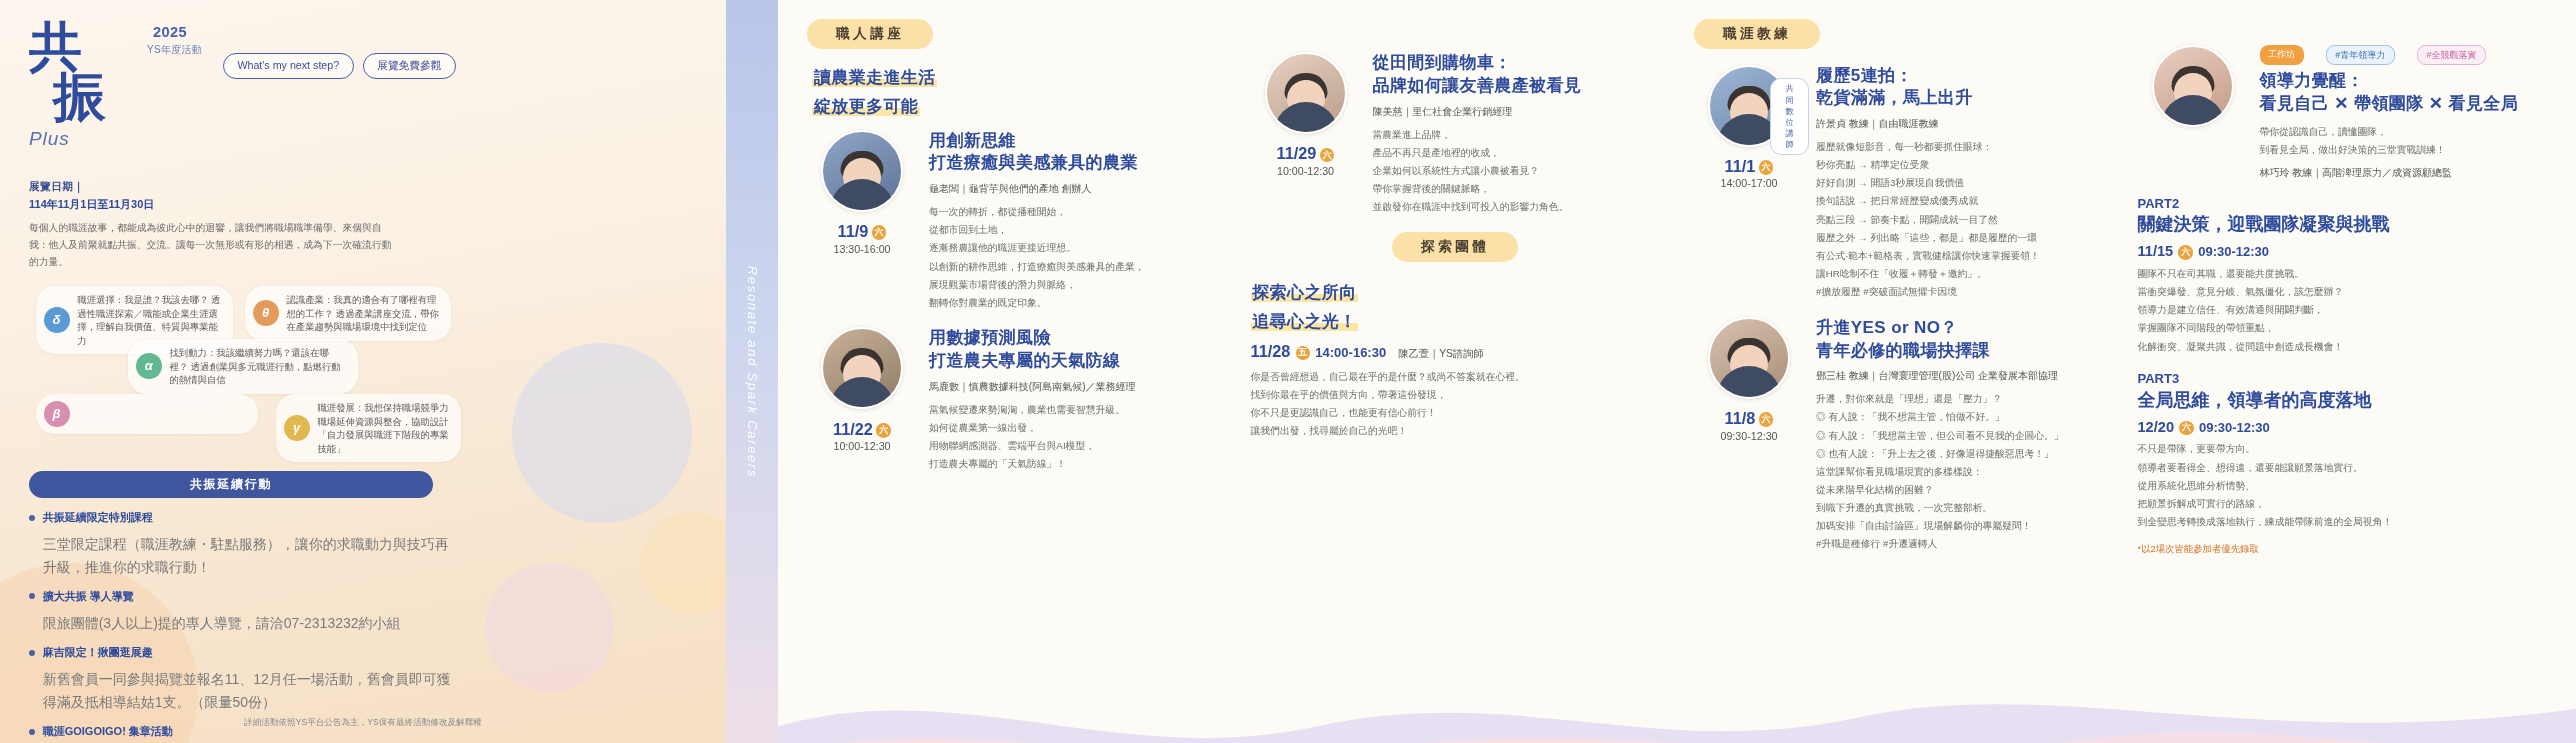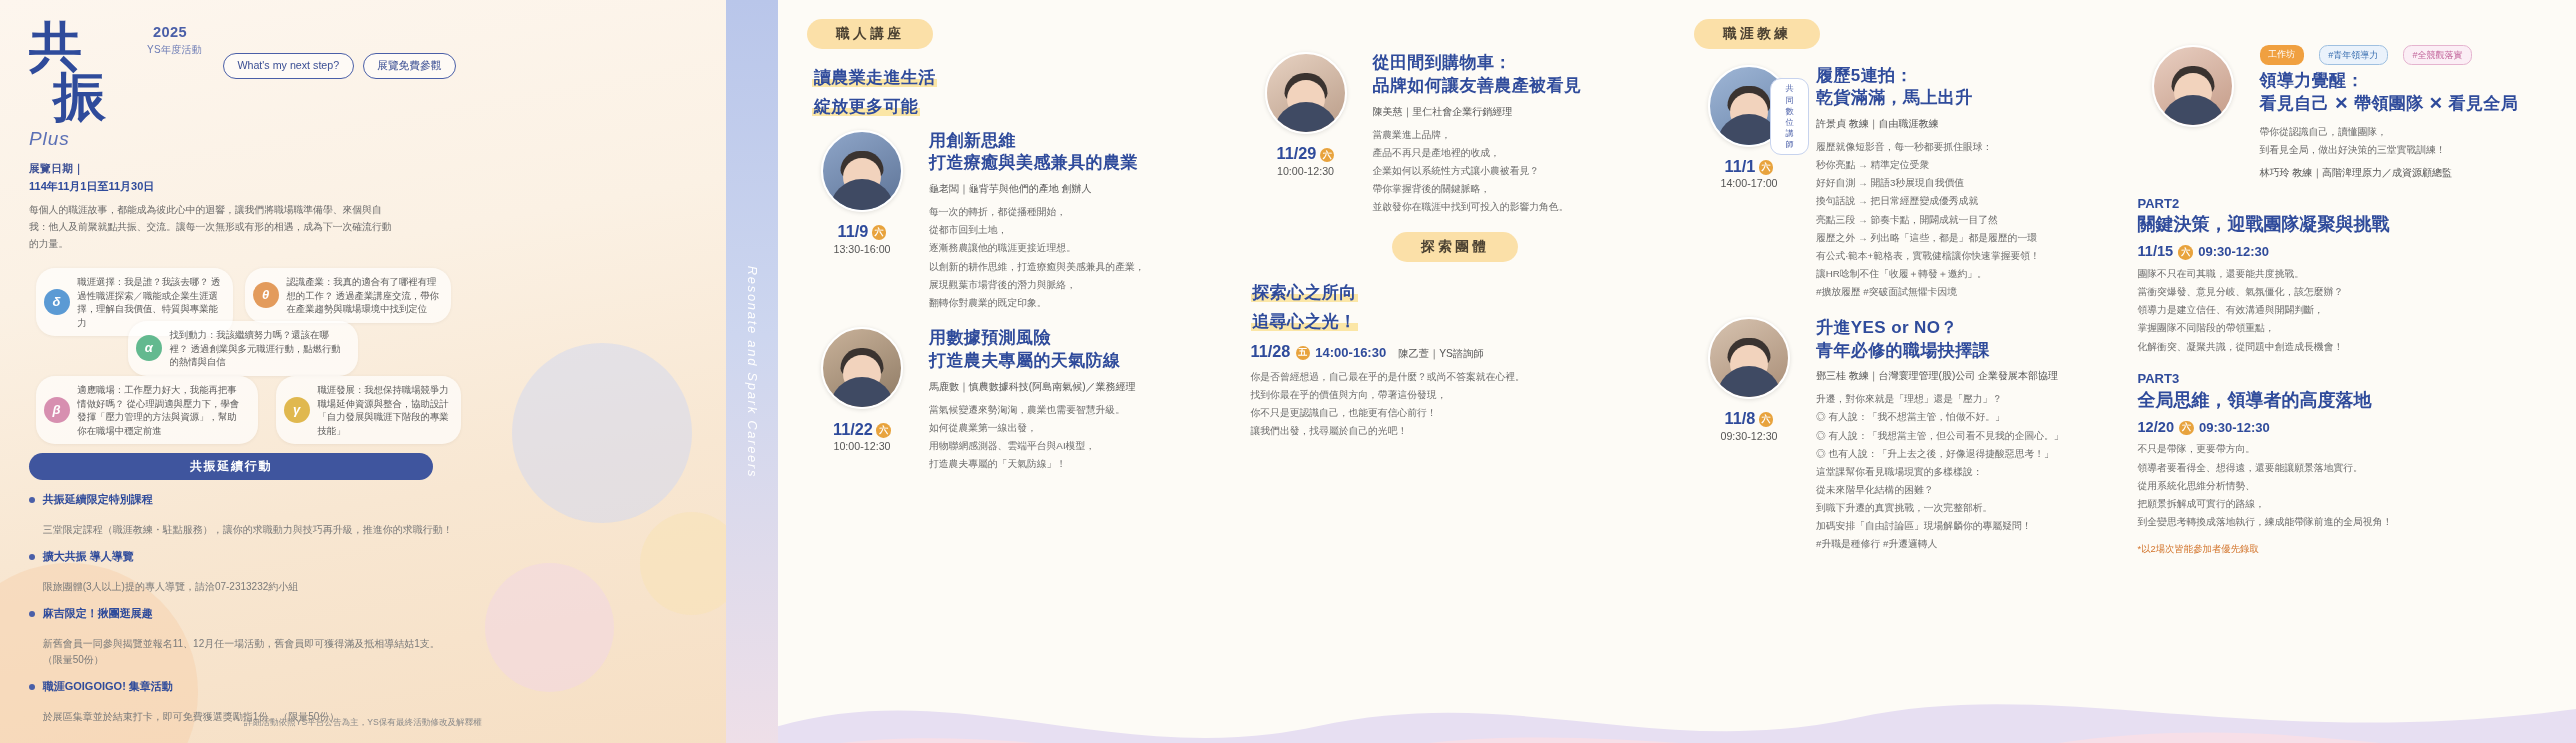--- a/index.html
+++ b/index.html
@@ -36,21 +36,21 @@
               font-family: "DejaVu Sans", sans-serif; }
   .logo-cjk .l2 { display: block; margin-left: 24px; }
   .logo-plus { margin-top: 5.2px; font-size: 19px; color: #5a6fb5; font-style: italic; letter-spacing: 0.9px; }
 
   .pill-row { display: flex; gap: 8.6px; margin-top: 6.9px; }
   .pill {
     border: 1.2px solid #4a5fa8; color: #3b4f94; background: rgba(255,255,255,.55);
     border-radius: 17px; padding: 5.2px 13.7px; font-size: 10.7px; white-space: nowrap;
   }
 
-  .date-box { margin-top: 12px; }
+  .date-box { margin-top: 30px; }
   .date-title { font-size: 10.7px; color: #3b4f94; font-weight: bold; letter-spacing: 0.4px; }
   .date-range { font-size: 11px; color: #2f4b9b; margin-top: 3.4px; font-weight: bold; }
   .date-desc { font-size: 9.8px; color: #6a6a6a; line-height: 1.75; margin-top: 6.9px; width: 369px; }
 
   
   .bubbles { position: relative; margin-top: 15.5px; height: 180px; width: 404px; }
   .bubble {
     position: absolute; display: flex; align-items: center; gap: 7.7px;
     background: rgba(255,255,255,.68); border-radius: 19px; padding: 6.9px 12px 6.9px 7.7px;
     font-size: 9.4px; color: #5b5b5b; line-height: 1.45; box-shadow: 0 0.9px 3.4px rgba(0,0,0,.05);
@@ -77,21 +77,21 @@
     background: #3f559e; color: #fff; font-size: 12px; font-weight: bold;
     border-radius: 13.7px; padding: 5px 0; text-align: center; letter-spacing: 1.7px; width: 404px;
   }
   .ext-list { margin-top: 12px; width: 429px; }
   .ext-item { margin-bottom: 11px; padding-left: 13.7px; position: relative; }
   .ext-item::before {
     content: ""; position: absolute; left: 0; top: 4.3px;
     width: 6px; height: 6px; border-radius: 50%; background: #4a5fa8;
   }
   .ext-name { font-size: 11px; color: #2f4b9b; font-weight: bold; }
-  .ext-desc { font-size: 10px; color: #7a7a7a; line-height: 1.6; margin-top: 15px; }
+  .ext-desc { font-size: 14px; color: #7a7a7a; line-height: 1.6; margin-top: 8px; }
 
   .lp-foot { position: absolute; bottom: 15.5px; left: 0; width: 100%; text-align: center;
              font-size: 8.6px; color: #8a8a8a; }
 
   
   .vband {
     width: 52px; height: 744px; flex: none;
     background: linear-gradient(180deg, #b9c6ea 0%, #cdd6ef 45%, #eedfe8 100%);
     position: relative;
   }
@@ -172,21 +172,21 @@
   .explore-when { font-size: 16.3px; font-weight: bold; color: #2f4b9b; margin: 8.6px 0 3.4px; }
   .explore-when .dow {
     display: inline-flex; width: 14.6px; height: 14.6px; border-radius: 50%;
     background: #e8a33d; color: #fff; font-size: 9px; align-items: center; justify-content: center;
     vertical-align: middle; margin: 0 5.2px; font-weight: bold;
   }
   .explore-when .tm { font-size: 13px; }
   .explore-when .host { font-size: 10.3px; font-weight: normal; color: #555; margin-left: 12px; }
 
   
-  .badge-row { display: flex; gap: 15px; margin-bottom: 5.2px; }
+  .badge-row { display: flex; gap: 22px; margin-bottom: 5.2px; }
   .badge {
     font-size: 9px; border-radius: 8.6px; padding: 2.6px 8.6px; white-space: nowrap;
   }
   .badge-orange { background: #f0a040; color: #fff; }
   .badge-blue { color: #3a6fb0; border: 0.9px solid #9fc0e0; background: #eaf2fb; }
   .badge-pink { color: #c2649a; border: 0.9px solid #e5b4cf; background: #fbeef5; }
   .badge-float {
     position: absolute; right: -5.2px; top: 13.7px;
     background: #fff; border: 1.3px solid #c7d3ee; color: #4a5fa8;
     font-size: 8.2px; border-radius: 11px; padding: 4.3px 6px; line-height: 1.35; text-align: center; width: 39px;
@@ -251,22 +251,20 @@
           <div>認識產業：我真的適合有了哪裡有理想的工作？
 透過產業講座交流，帶你在產業趨勢與職場環境中找到定位</div>
         </div>
         <div class="bubble b3">
           <div class="bub-icon ic-alpha">α</div>
           <div>找到動力：我該繼續努力嗎？還該在哪裡？
 透過創業與多元職涯行動，點燃行動的熱情與自信</div>
         </div>
         <div class="bubble b4">
           <div class="bub-icon ic-beta">β</div>
-          <div>適應職場：工作壓力好大，我能再把事情做好嗎？
-從心理調適與壓力下，學會發揮「壓力管理的方法與資源」，幫助你在職場中穩定前進</div>
         </div>
         <div class="bubble b5">
           <div class="bub-icon ic-gamma">γ</div>
           <div>職涯發展：我想保持職場競爭力
 職場延伸資源與整合，協助設計「自力發展與職涯下階段的專業技能」</div>
         </div>
       </div>
 
       <div class="ext-title-wrap">
         <div class="ext-title">共振延續行動</div>

